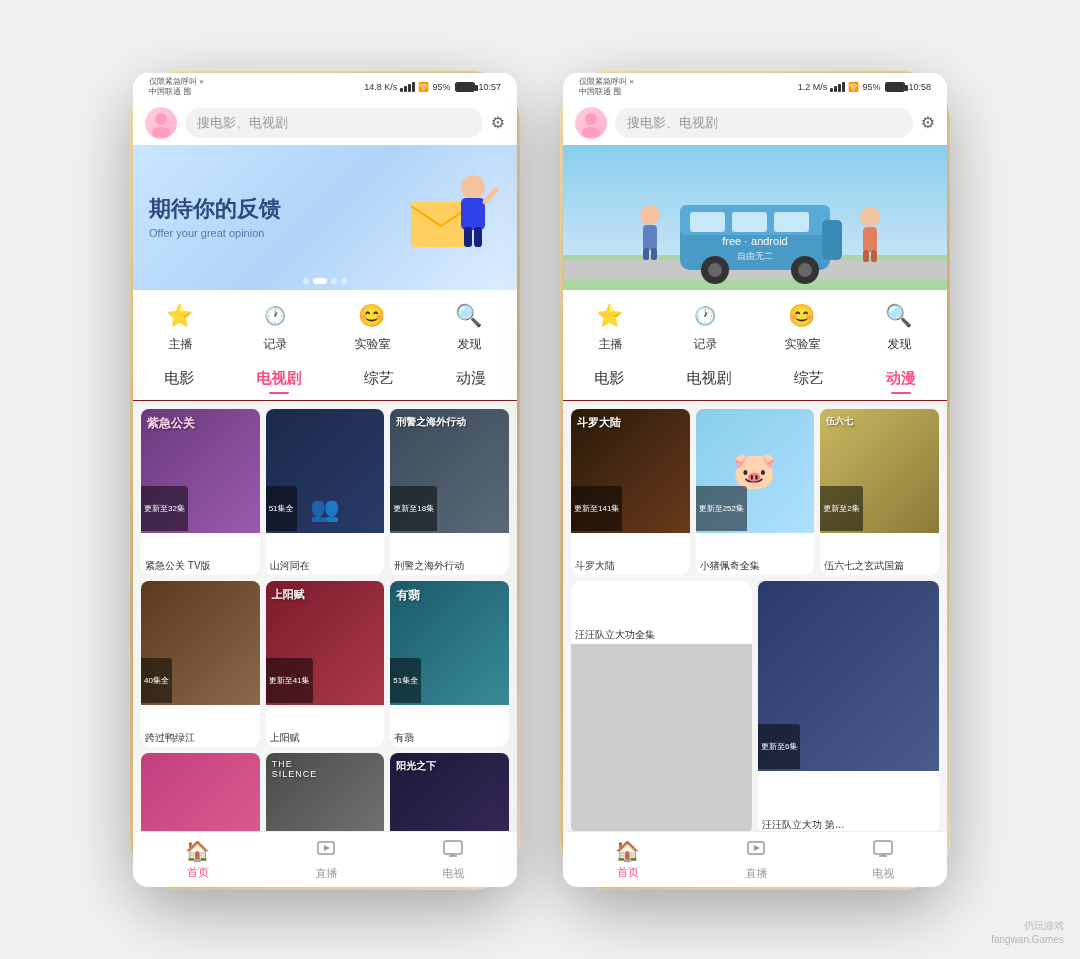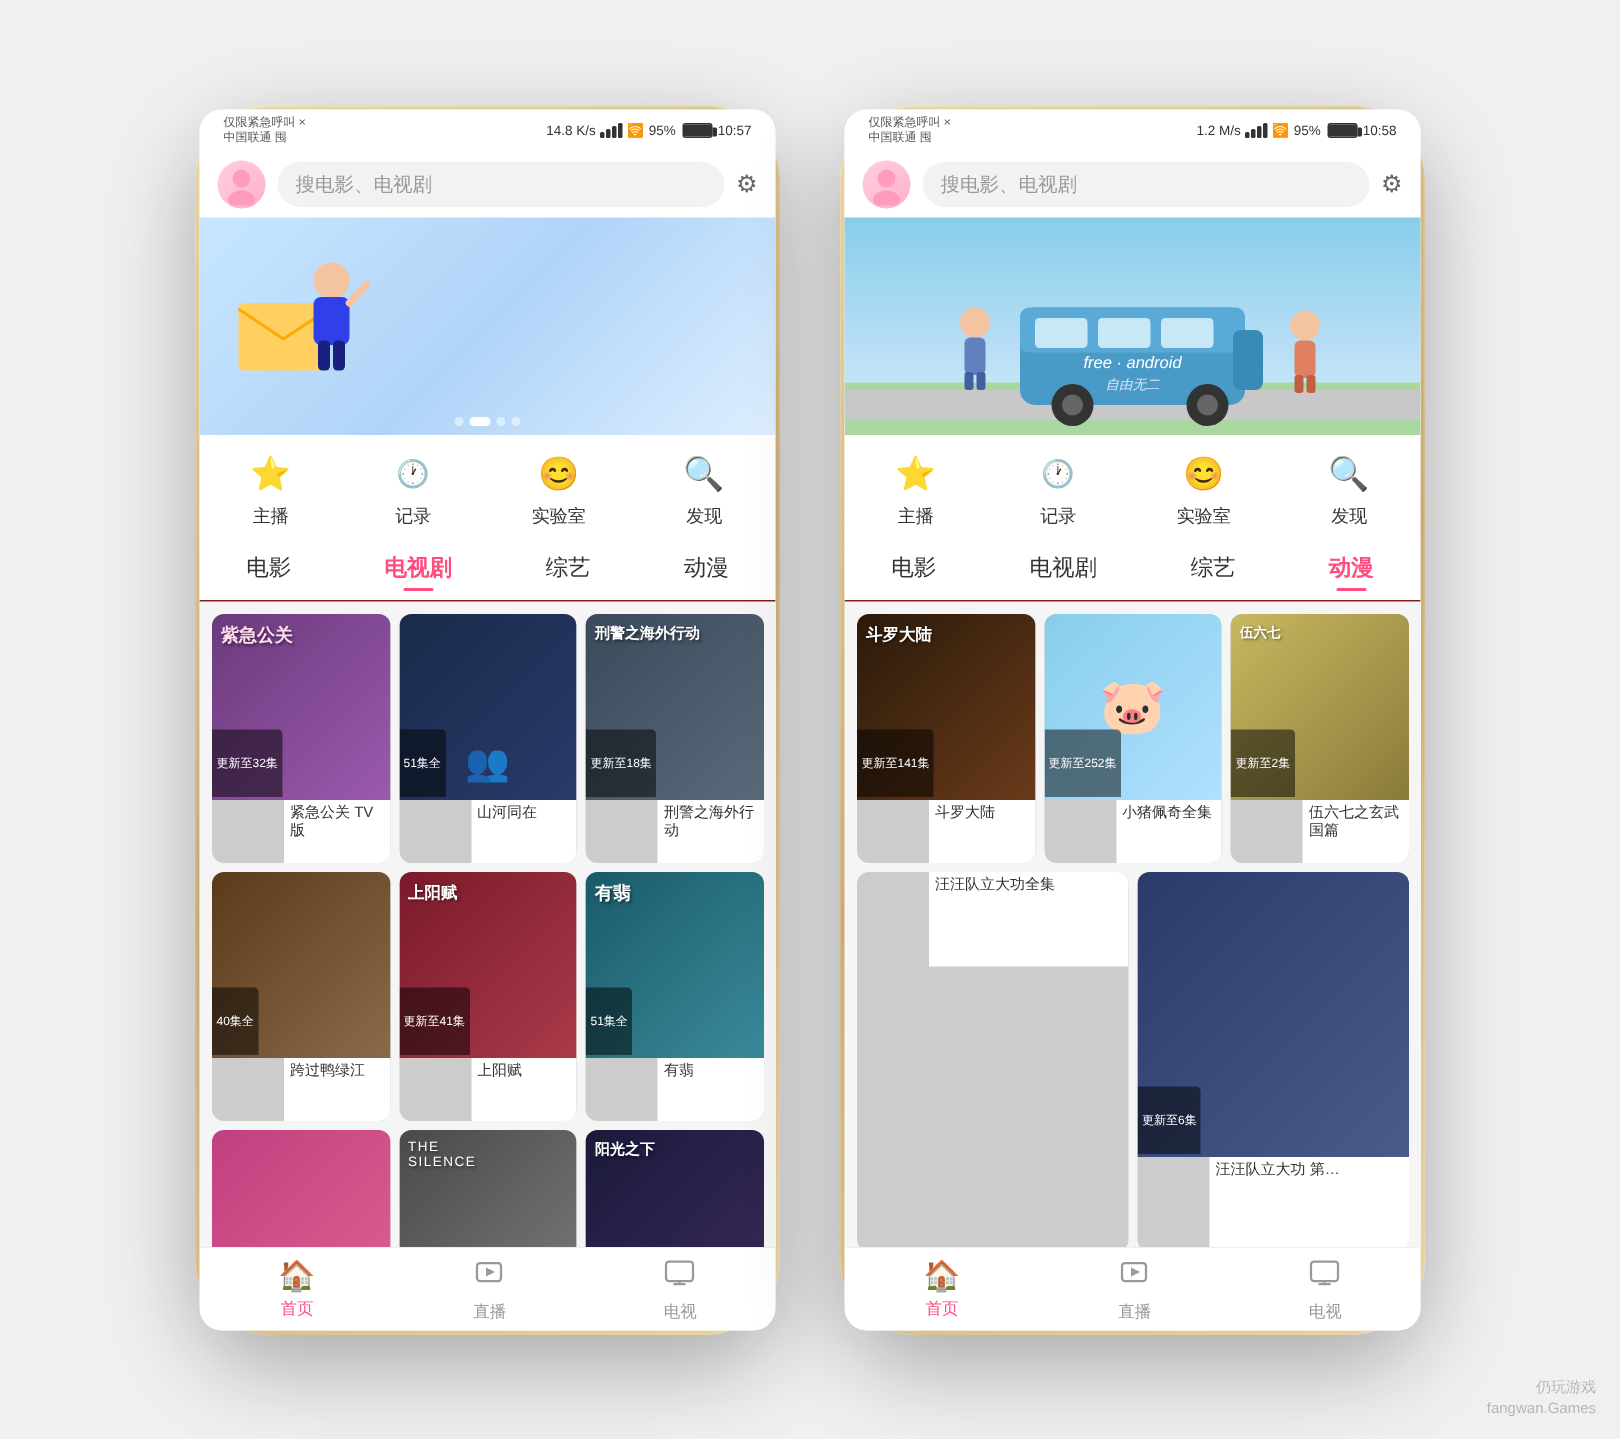--- a/index.html
+++ b/index.html
@@ -129,21 +129,20 @@
     .dot.active { background: #fff; width: 14px; }
 
     
     .banner-right {
       background: linear-gradient(180deg, #87ceeb 0%, #b8def5 50%, #d4eefa 100%);
       display: flex;
       align-items: flex-end;
       justify-content: center;
       position: relative;
       overflow: hidden;
-      font-style: italic;
     }
 
     
     .quick-nav {
       display: flex;
       justify-content: space-around;
       padding: 10px 0 8px;
       background: #fff;
       flex-shrink: 0;
     }
@@ -220,22 +219,21 @@
       width: 100%;
       height: 75%;
       position: relative;
       overflow: hidden;
     }
     .card-bottom {
       background: #fff;
       padding: 3px 4px;
       height: 25%;
       display: flex;
-      align-items: flex-start;
-      margin-left: 48px;
+      align-items: flex-end;
     }
     .card-title { font-size: 10px; color: #333; line-height: 1.2; overflow: hidden; }
     .episode-badge {
       position: absolute;
       bottom: 2px;
       left: 0;
       background: rgba(0,0,0,0.5);
       color: #fff;
       font-size: 8px;
       padding: 17px 3px;
@@ -335,20 +333,24 @@
             <ellipse cx="14" cy="24" rx="9" ry="6" fill="#ff9bbb"></ellipse>
           </svg>
       </div>
       <div class="search-input-box">
         <span>搜电影、电视剧</span>
       </div>
       <div class="settings-icon">⚙</div>
     </div>
 
     <div class="banner banner-left">
+      <div class="banner-text-area">
+        <div class="banner-main-text">期待你的反馈</div>
+        <div class="banner-sub-text">Offer your great opinion</div>
+      </div>
       <div class="banner-illustration">
         
         <svg width="100" height="110" viewBox="0 0 100 110">
 
           <rect x="10" y="40" width="60" height="45" rx="4" fill="#ffd060"></rect>
           <path d="M10 44 L40 64 L70 44" stroke="#ffaa00" stroke-width="2" fill="none"></path>
 
           <circle cx="72" cy="25" r="12" fill="#f4c4a0"></circle>
           <rect x="60" y="36" width="24" height="32" rx="5" fill="#3040e8"></rect>
 

